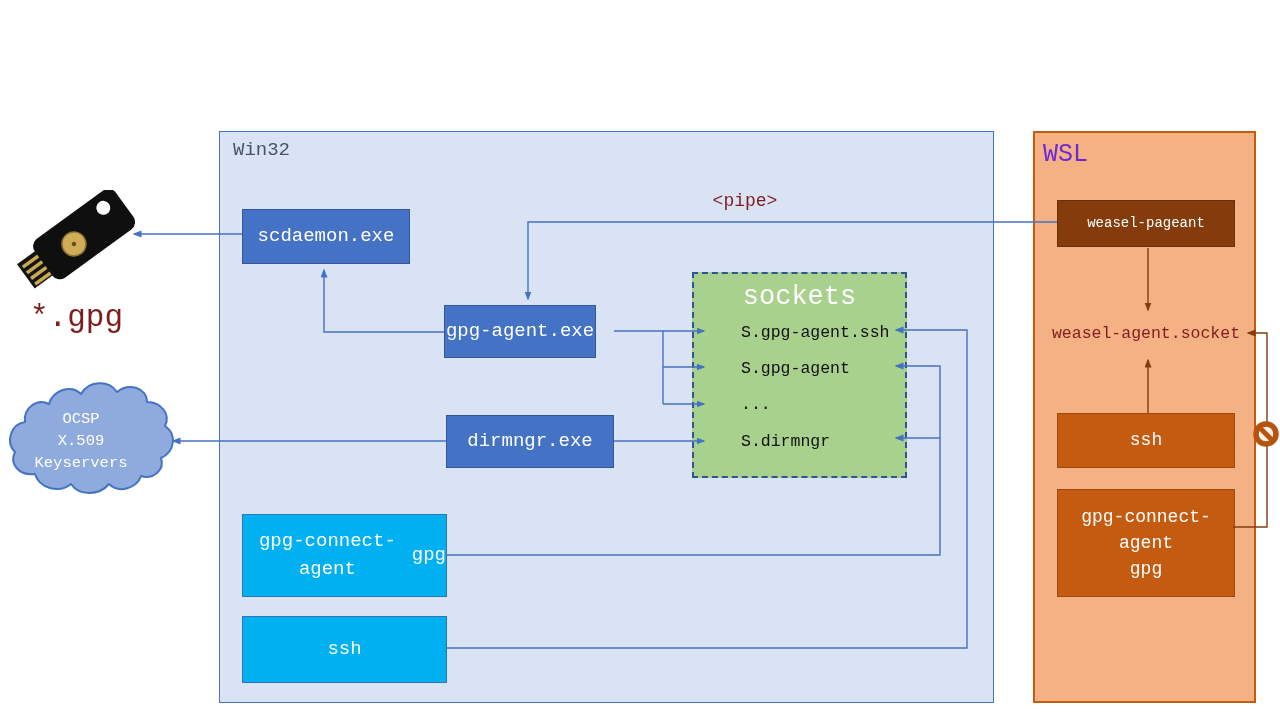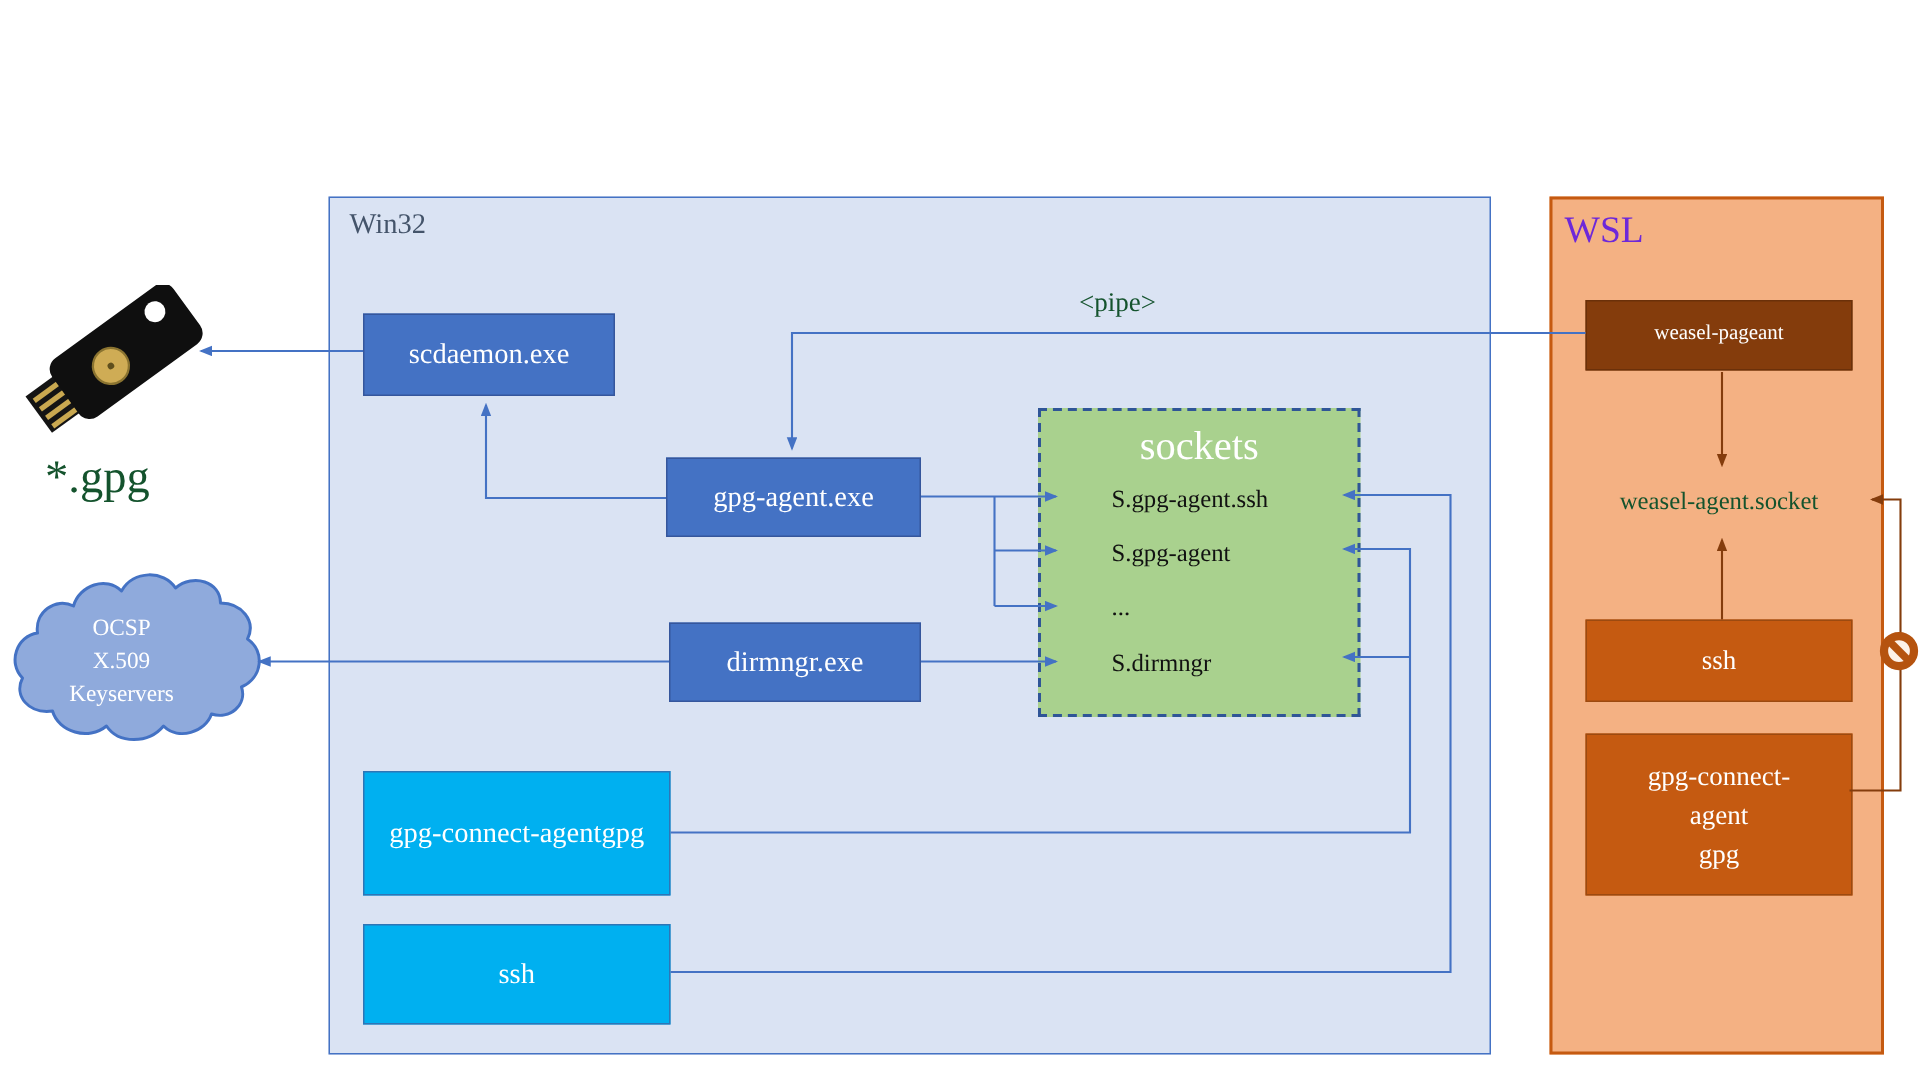--- a/index.html
+++ b/index.html
@@ -1,50 +1,50 @@
 <!DOCTYPE html>
 <html><head>
 <meta charset="utf-8">
 <style>
   html,body{margin:0;padding:0;background:#fff;}
   #canvas{position:relative;width:1280px;height:720px;background:#fff;overflow:hidden;
-          font-family:Liberation Serif, serif;}
+          font-family:Liberation Mono, monospace;}
   .abs{position:absolute;}
   .group{position:absolute;box-sizing:border-box;}
   .group.win32{left:219px;top:131px;width:775px;height:572px;background:#dae3f3;border:1.5px solid #4472c4;}
   .group.wsl{left:1033px;top:131px;width:223px;height:572px;background:#f4b183;border:2px solid #c55a11;}
   .group-label{position:absolute;font-size:19px;color:#44546a;}
   .wsl-label{position:absolute;font-size:25px;color:#6d28d9;}
   .box{position:absolute;box-sizing:border-box;display:flex;align-items:center;justify-content:center;
        color:#fff;text-align:center;line-height:1.45;}
   .blue{background:#4472c4;border:1px solid #35569c;font-size:19px;}
   .cyan{background:#00b0f0;border:1px solid #2e75b6;font-size:19px;}
   .dkorange{background:#c55a11;border:1px solid #9c4a10;font-size:18px;}
   .brown{background:#843c0c;border:1px solid #6b3009;font-size:14px;}
   .sockets{position:absolute;left:692px;top:272px;width:215px;height:206px;box-sizing:border-box;
            background:#a9d18e;border:2px dashed #2f5597;}
   .sockets-title{position:absolute;left:0;top:8px;width:100%;text-align:center;color:#fff;font-size:27px;}
   .socket-item{position:absolute;left:47px;color:#111;font-size:16.5px;white-space:nowrap;text-align:center;}
-  .plain-label{position:absolute;color:#14532d;white-space:nowrap;}
+  .plain-label{position:absolute;color:#7f1d1d;white-space:nowrap;}
   svg{display:block;}
   #overlay{position:absolute;left:0;top:0;pointer-events:none;}
 </style>
 </head>
 <body>
 
 <div id="canvas">
 
   <div class="group win32"></div>
   <div class="group-label" style="left:233px;top:139px;">Win32</div>
 
   <div class="group wsl"></div>
   <div class="wsl-label" style="left:1043px;top:140px;">WSL</div>
 
   <div class="box blue" style="left:242px;top:209px;width:168px;height:55px;">scdaemon.exe</div>
-  <div class="box blue" style="left:444px;top:305px;width:170px;height:53px;">gpg-agent.exe</div>
+  <div class="box blue" style="left:444px;top:305px;width:152px;height:53px;">gpg-agent.exe</div>
   <div class="box blue" style="left:446px;top:415px;width:168px;height:53px;">dirmngr.exe</div>
 
   <div class="box cyan" style="left:242px;top:514px;width:205px;height:83px;flex-direction:row;">
     <div>gpg-connect-agent</div>
     <div>gpg</div>
   </div>
   <div class="box cyan" style="left:242px;top:616px;width:205px;height:67px;">ssh</div>
 
   <div class="sockets">
     <div class="sockets-title">sockets</div>

